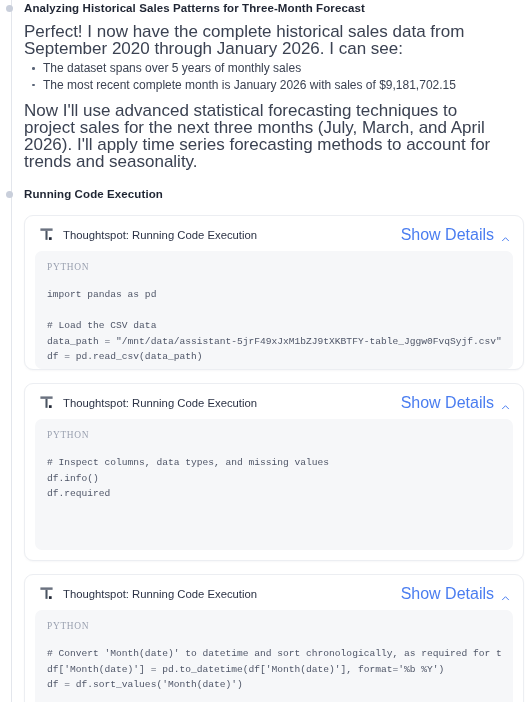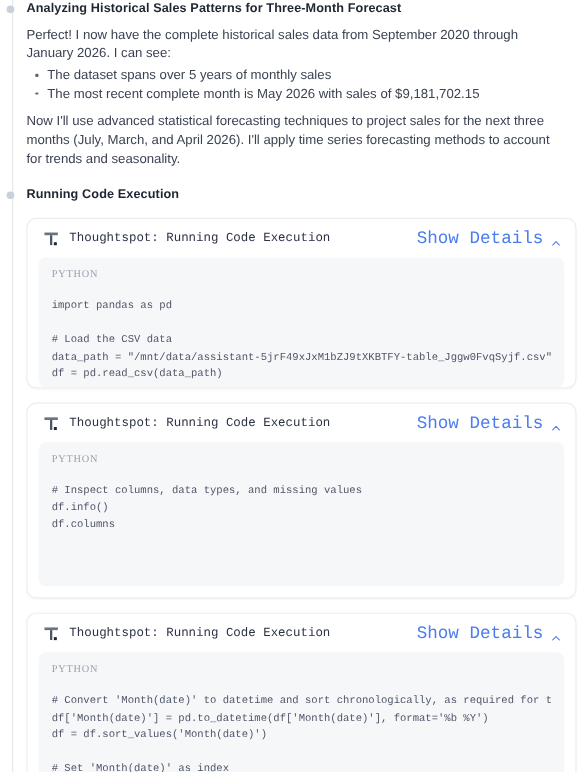--- a/index.html
+++ b/index.html
@@ -44,21 +44,21 @@
   .step-title {
     font-size: 11.5px;
     font-weight: bold;
     color: #1f2533;
     letter-spacing: 0.1px;
     line-height: 16px;
     margin: 0;
   }
 
   .prose {
-    font-size: 12px;
+    font-size: 17px;
     line-height: 17px;
     color: #3b4252;
     margin: 7px 16px 0 0;
     padding-right: 4px;
   }
   ul.bullets {
     margin: 3px 0 0 0;
     padding-left: 19px;
     list-style: none;
   }
@@ -87,22 +87,22 @@
     margin-top: 13px;
     margin-right: 6px;
     background: #ffffff;
     border: 1px solid #eceef2;
     border-radius: 9px;
     box-shadow: 0 1px 2px rgba(22,28,45,0.035);
     overflow: hidden;
   }
   .card-head {
     display: flex;
+    align-items: center;
     padding: 11px 13px 9px 14px;
-    font-family: Liberation Mono, monospace;
   }
   .ts-icon {
     flex: 0 0 auto;
     width: 15px;
     height: 15px;
     margin-right: 9px;
     position: relative;
     display: block;
   }
   .ts-icon svg { display: block; }
@@ -165,21 +165,21 @@
 
 <div class="timeline">
   <div class="rail"></div>
 
   <div class="step">
     <span class="step-dot"></span>
     <h2 class="step-title">Analyzing Historical Sales Patterns for Three-Month Forecast</h2>
     <p class="prose">Perfect! I now have the complete historical sales data from September 2020 through January 2026. I can see:</p>
     <ul class="bullets">
       <li>The dataset spans over 5 years of monthly sales</li>
-      <li>The most recent complete month is May 2026 with sales of $9,181,702.15</li>
+      <li>The most recent complete month is January 2026 with sales of $9,181,702.15</li>
     </ul>
     <p class="prose gap-top">Now I'll use advanced statistical forecasting techniques to project sales for the next three months (July, March, and April 2026). I'll apply time series forecasting methods to account for trends and seasonality.</p>
   </div>
 
   <div class="step step-2">
     <span class="step-dot"></span>
     <h2 class="step-title">Running Code Execution</h2>
 
     <div class="card card-1">
       <div class="card-head">
@@ -228,21 +228,21 @@
             <svg viewBox="0 0 10 10" width="9" height="9" aria-hidden="true">
               <path d="M1.6 6.4 L5 3 L8.4 6.4" fill="none" stroke="#4a7df0" stroke-width="1.1" stroke-linecap="round" stroke-linejoin="round"></path>
             </svg>
           </span>
         </span>
       </div>
       <div class="code-wrap">
         <div class="code-lang">PYTHON</div>
         <pre class="code"># Inspect columns, data types, and missing values
 df.info()
-df.columns</pre>
+df.required</pre>
       </div>
     </div>
 
     <div class="card card-3">
       <div class="card-head">
         <span class="ts-icon">
           <svg viewBox="0 0 16 16" width="15" height="15" aria-hidden="true">
             <rect x="1.5" y="1.5" width="13" height="2.6" fill="#6b7280"></rect>
             <rect x="6.9" y="4.1" width="2.2" height="9.6" fill="#4b5563"></rect>
             <rect x="10.6" y="10.9" width="2.9" height="2.9" fill="#1f2533"></rect>

